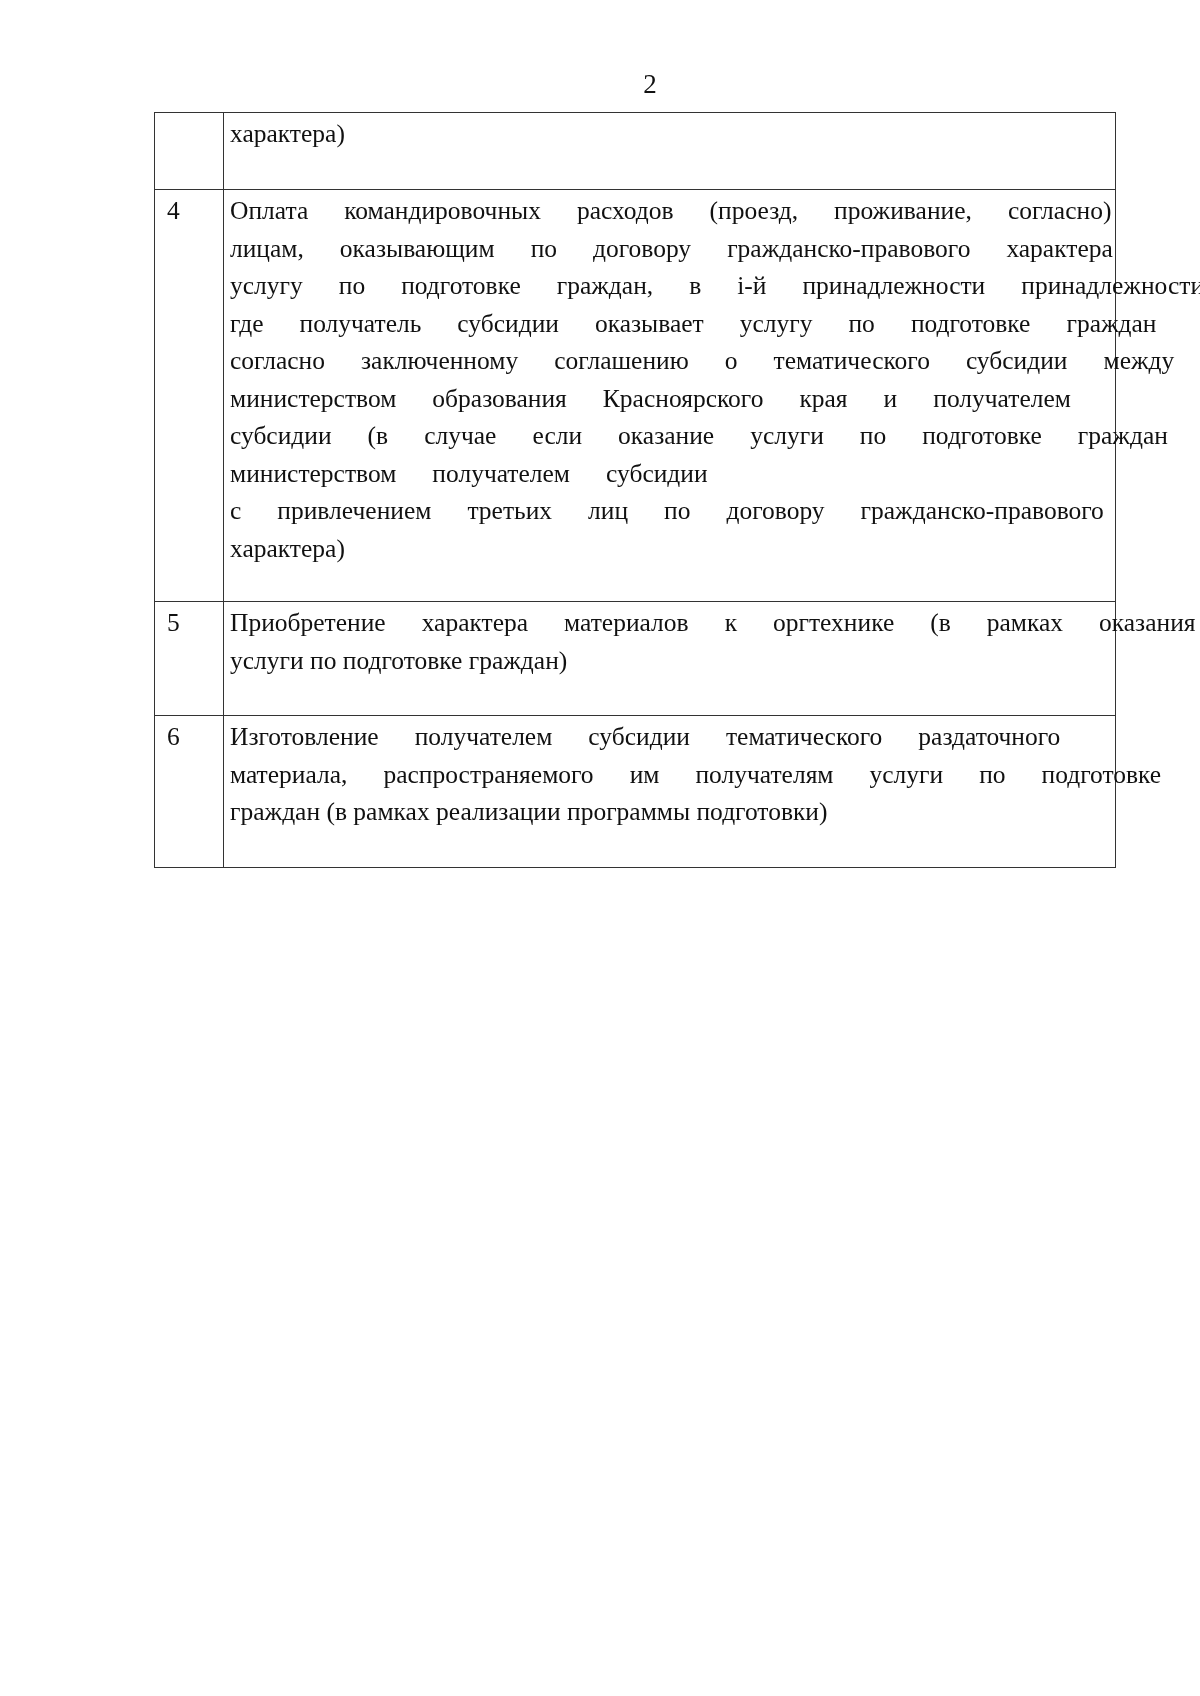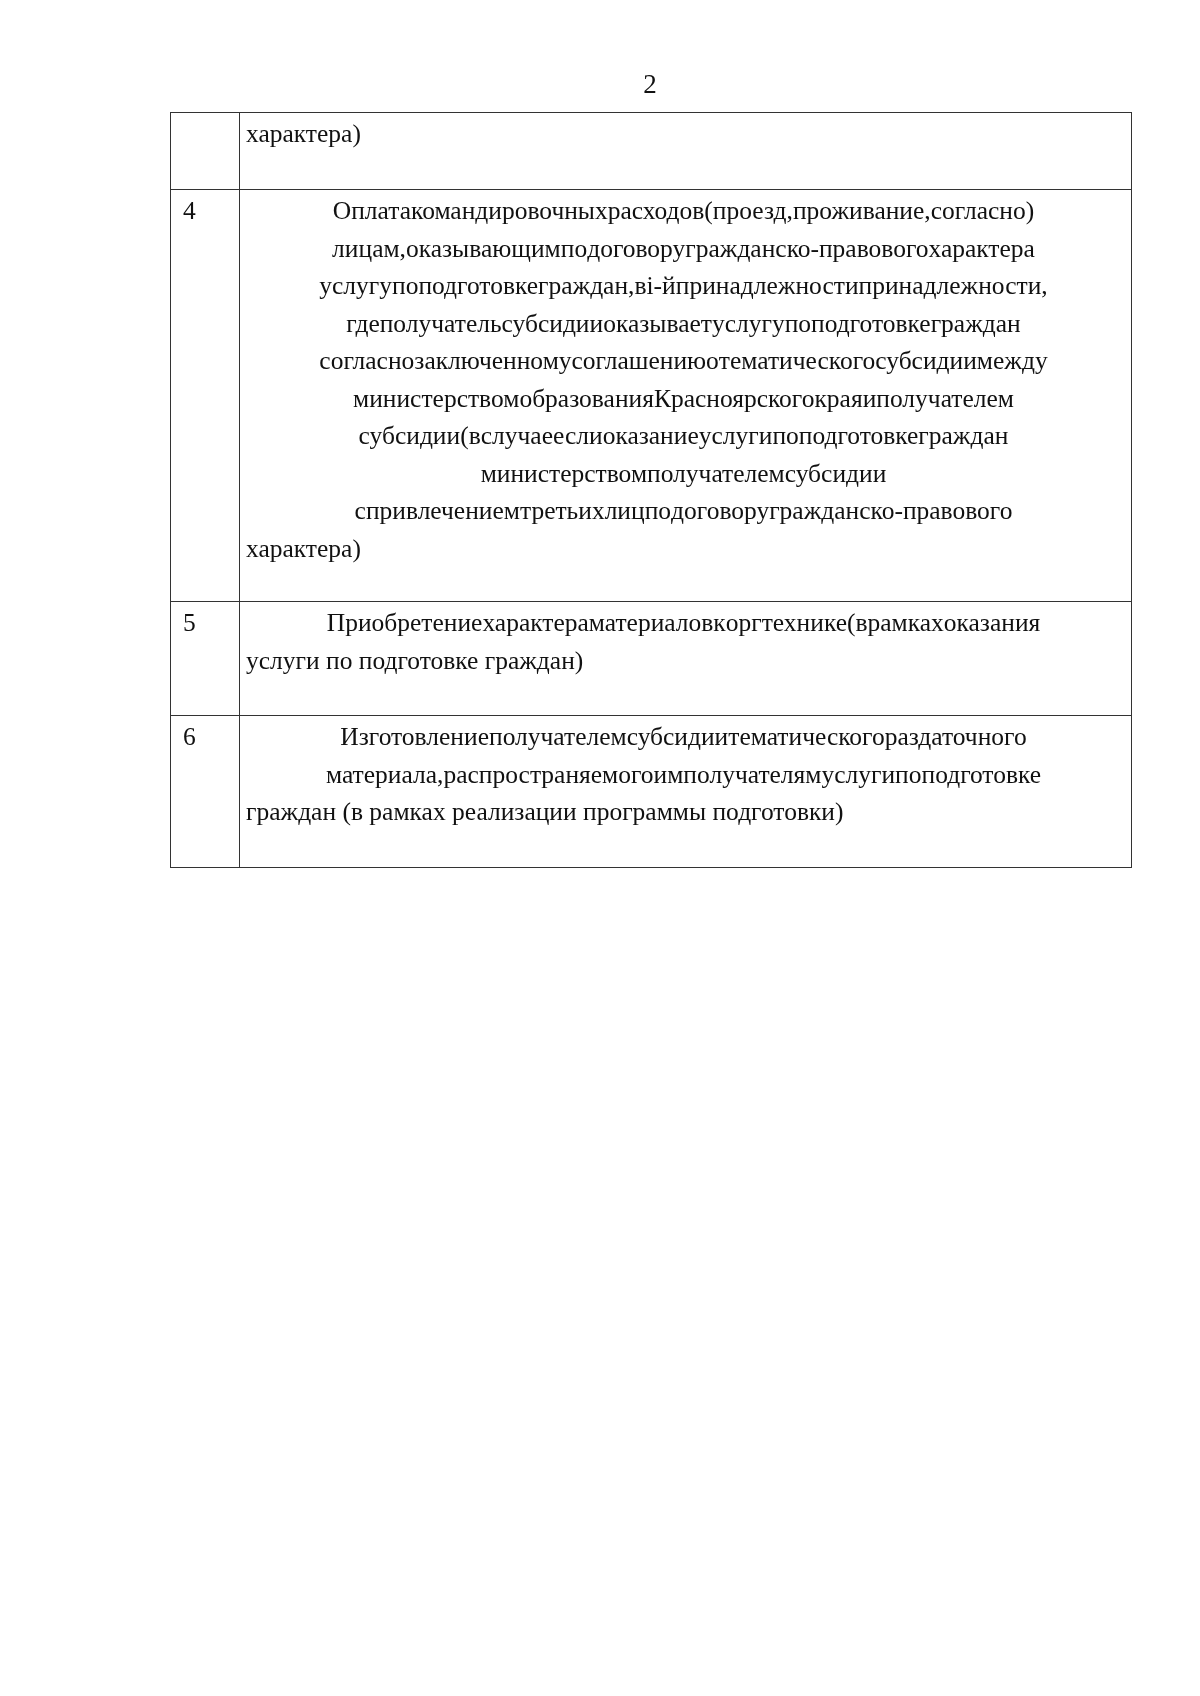--- a/index.html
+++ b/index.html
@@ -19,21 +19,21 @@
     position: absolute;
     top: 68px;
     left: 0;
     width: 1300px;
     text-align: center;
     font-size: 27px;
     line-height: 32px;
   }
   table.doc-table {
     position: absolute;
-    left: 170px;
+    left: 154px;
     top: 112px;
     width: 962px;
     border-collapse: collapse;
     table-layout: fixed;
   }
   table.doc-table td {
     border: 1.5px solid #333333;
     vertical-align: top;
     font-size: 25.5px;
     line-height: 37.5px;
@@ -56,21 +56,22 @@
     display: block;
     text-align: justify;
     text-align-last: justify;
     white-space: nowrap;
   }
   .line.last {
     text-align-last: left;
   }
   .line-fill {
     display: flex;
-    justify-content: center;
+    justify-content: flex-start;
+    gap: 36px;
   }
 </style>
 </head>
 <body>
 
 <div class="page-number">2</div>
 
 <table class="doc-table">
   <tbody>
     <tr class="row-cont">

